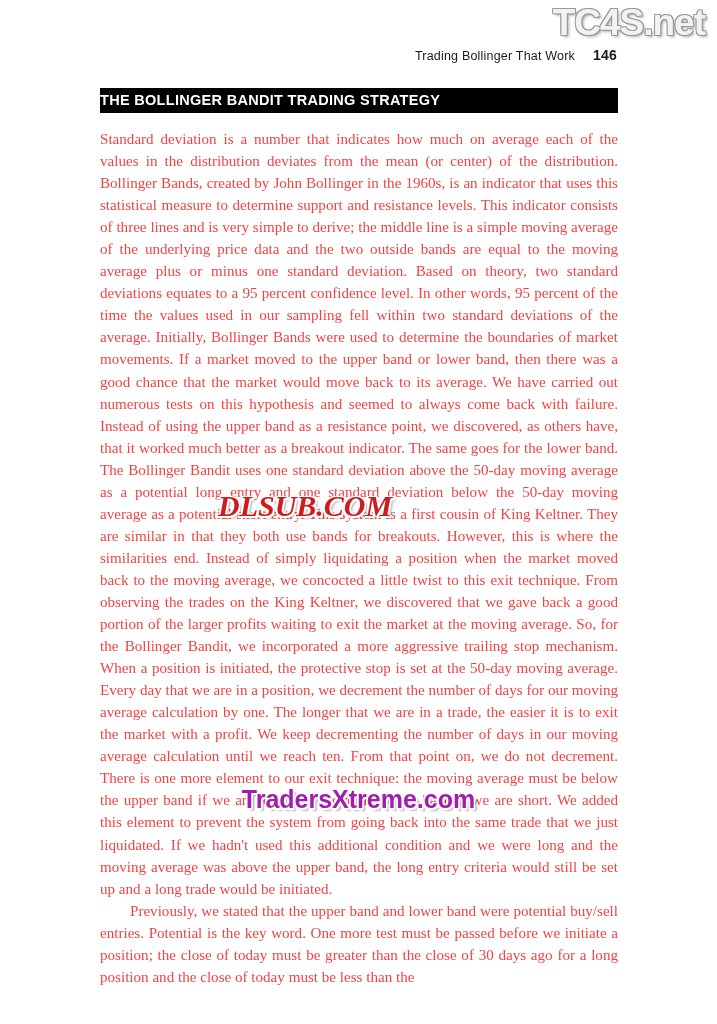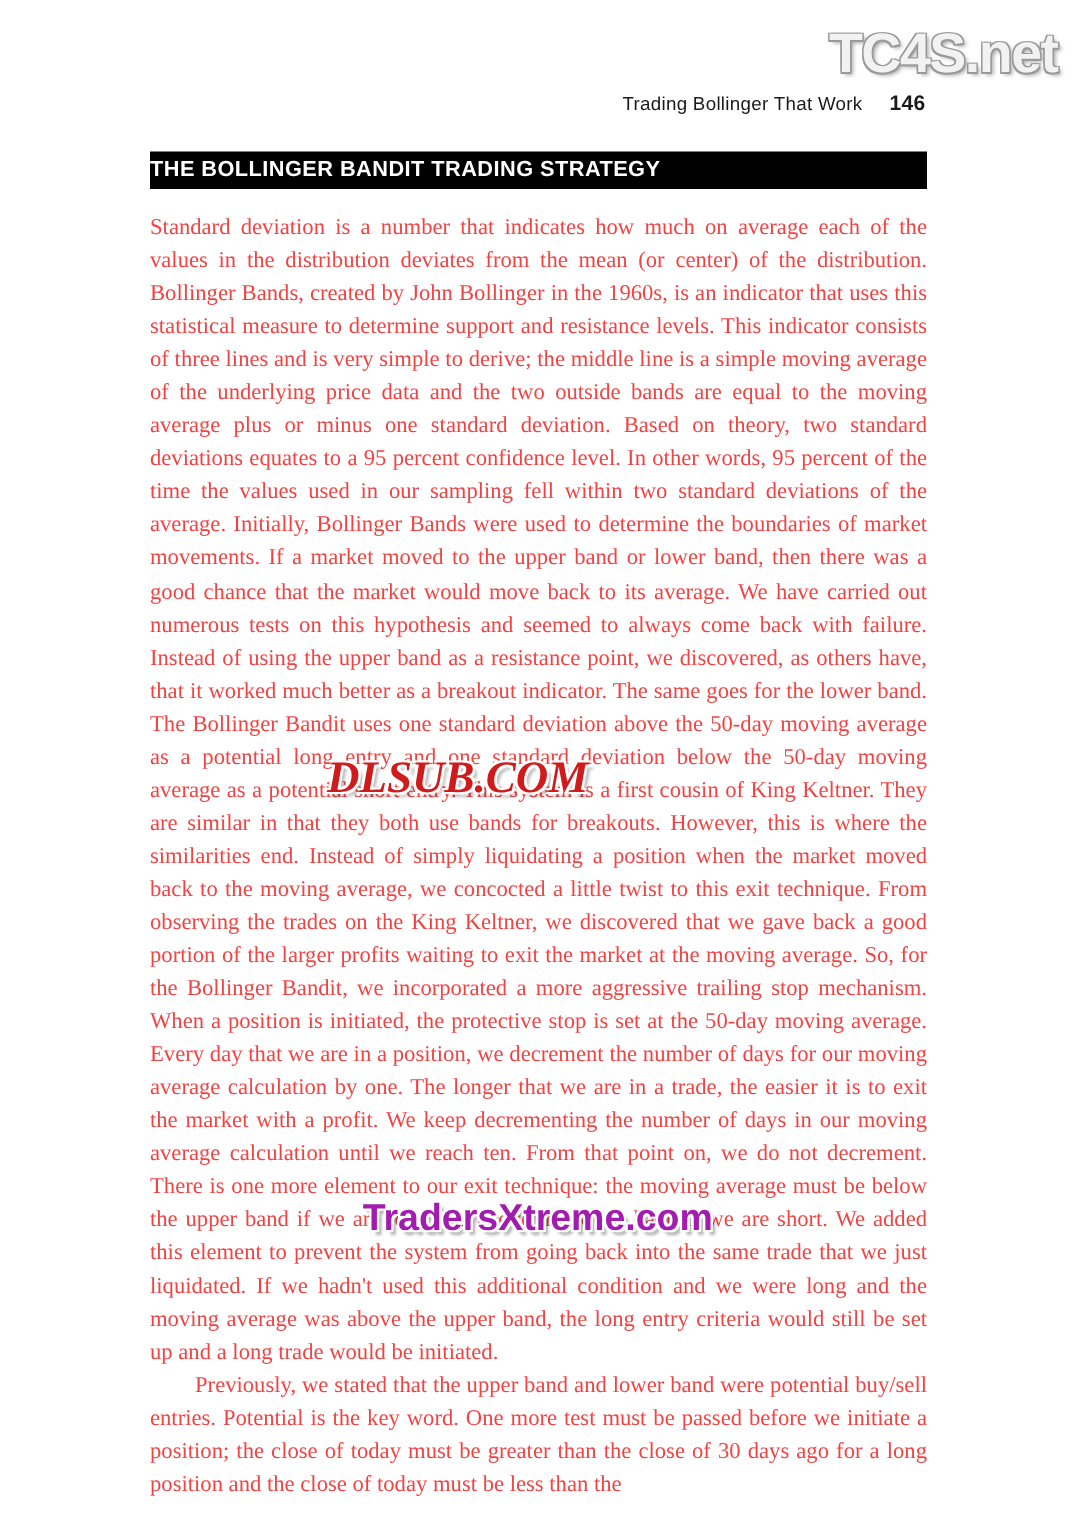--- a/index.html
+++ b/index.html
@@ -10,21 +10,21 @@
   body {
     width: 717px;
     height: 1024px;
     position: relative;
     font-family: "Liberation Serif", serif;
     overflow: hidden;
   }
 
   .page {
     position: absolute;
-    left: 0; top: 13px;
+    left: 0; top: 0;
     width: 717px;
     height: 836px;
     background: #ffffff;
   }
 
   
   .wm-top {
     position: absolute;
     right: 12px;
     top: 2px;

